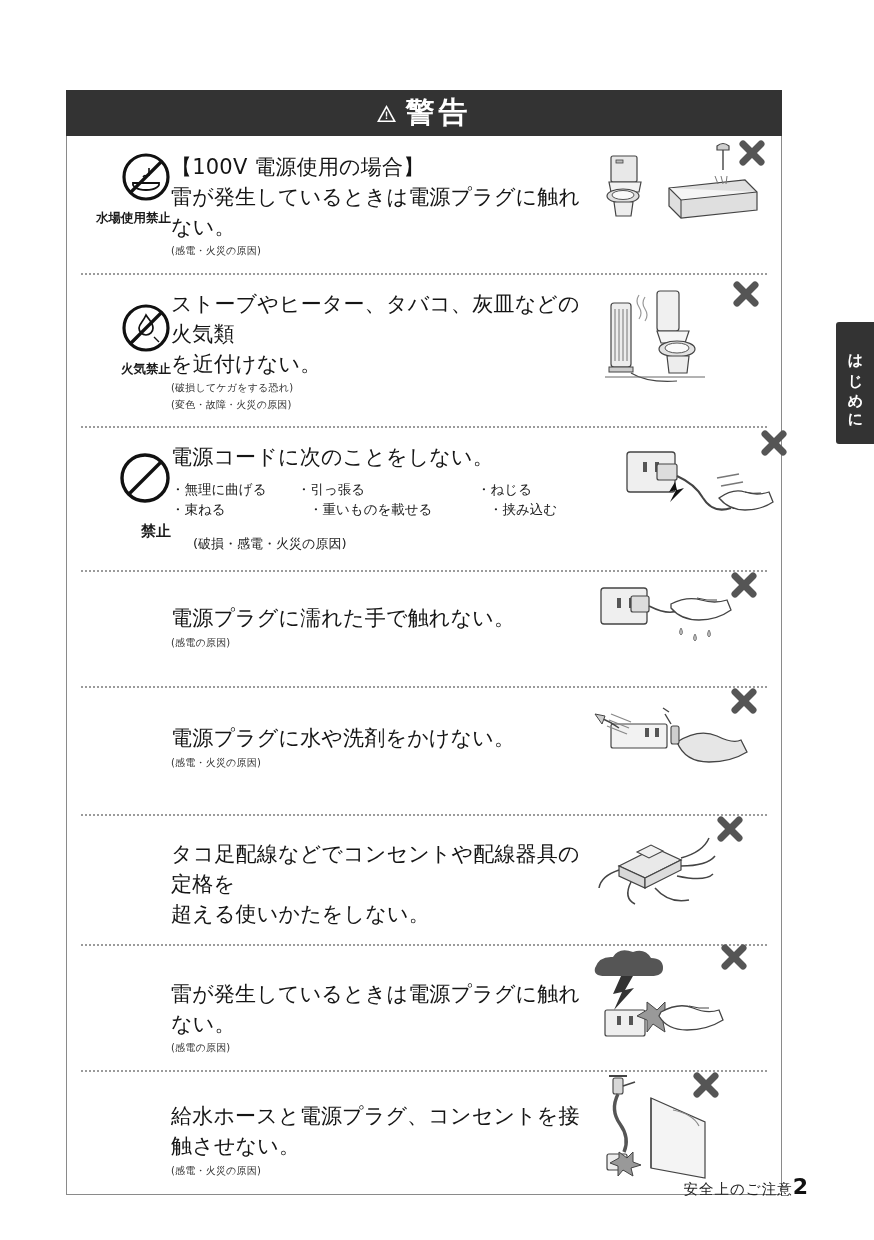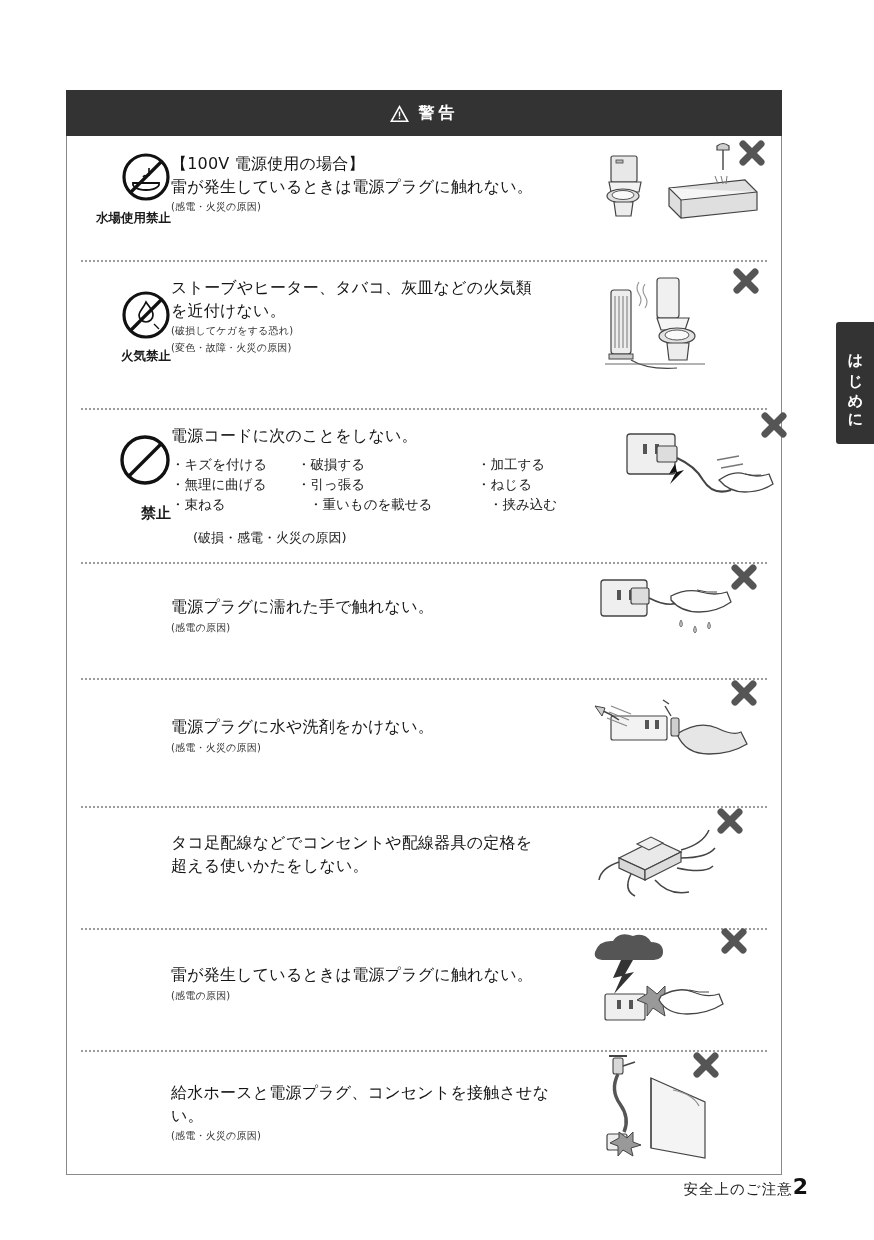--- a/index.html
+++ b/index.html
@@ -59,21 +59,21 @@
     justify-content: center;
     gap: 10px;
   }
   .banner .tri {
     position: relative;
     width: 19px;
     height: 17px;
   }
   .banner .tri svg { display: block; }
   .banner .label {
-    font-size: 16px;
+    font-size: 29px;
     font-weight: bold;
     letter-spacing: 4px;
   }
 
   
   .table {
     position: absolute;
     left: 66px;
     top: 136px;
     width: 716px;
@@ -118,21 +118,21 @@
     padding: 17px 4px 14px 0;
     box-sizing: border-box;
   }
   .art-cell {
     width: 196px;
     flex: 0 0 196px;
     position: relative;
   }
 
   .t-main {
-    font-size: 16px;
+    font-size: 21px;
     line-height: 1.42;
     letter-spacing: 0.2px;
     color: #151515;
   }
   .t-sub {
     font-size: 10px;
     line-height: 1.45;
     color: #333333;
     margin-top: 2px;
     letter-spacing: 0.2px;
@@ -302,25 +302,20 @@
             <circle cx="26" cy="26" r="23" fill="none" stroke="#111" stroke-width="3.4"></circle>
             <line x1="10" y1="42" x2="42" y2="10" stroke="#111" stroke-width="3.4"></line>
           </svg>
         </span>
         <span class="cap" style="font-size:15px;margin-top:14px">禁止</span>
       </div>
       <div class="text-cell">
         <div class="t-main">電源コードに次のことをしない。</div>
         <div class="bullets">
           <div class="bul-row">
-            <span class="bul-c1">・キズを付ける</span>
-            <span class="bul-c2">・破損する</span>
-            <span class="bul-c3">・加工する</span>
-          </div>
-          <div class="bul-row">
             <span class="bul-c1">・無理に曲げる</span>
             <span class="bul-c2">・引っ張る</span>
             <span class="bul-c3">・ねじる</span>
           </div>
           <div class="bul-row">
             <span class="bul-c1">・束ねる</span>
             <span class="bul-c2" style="padding-left:12px">・重いものを載せる</span>
             <span class="bul-c3">・挟み込む</span>
           </div>
           <div class="cause">(破損・感電・火災の原因)</div>

